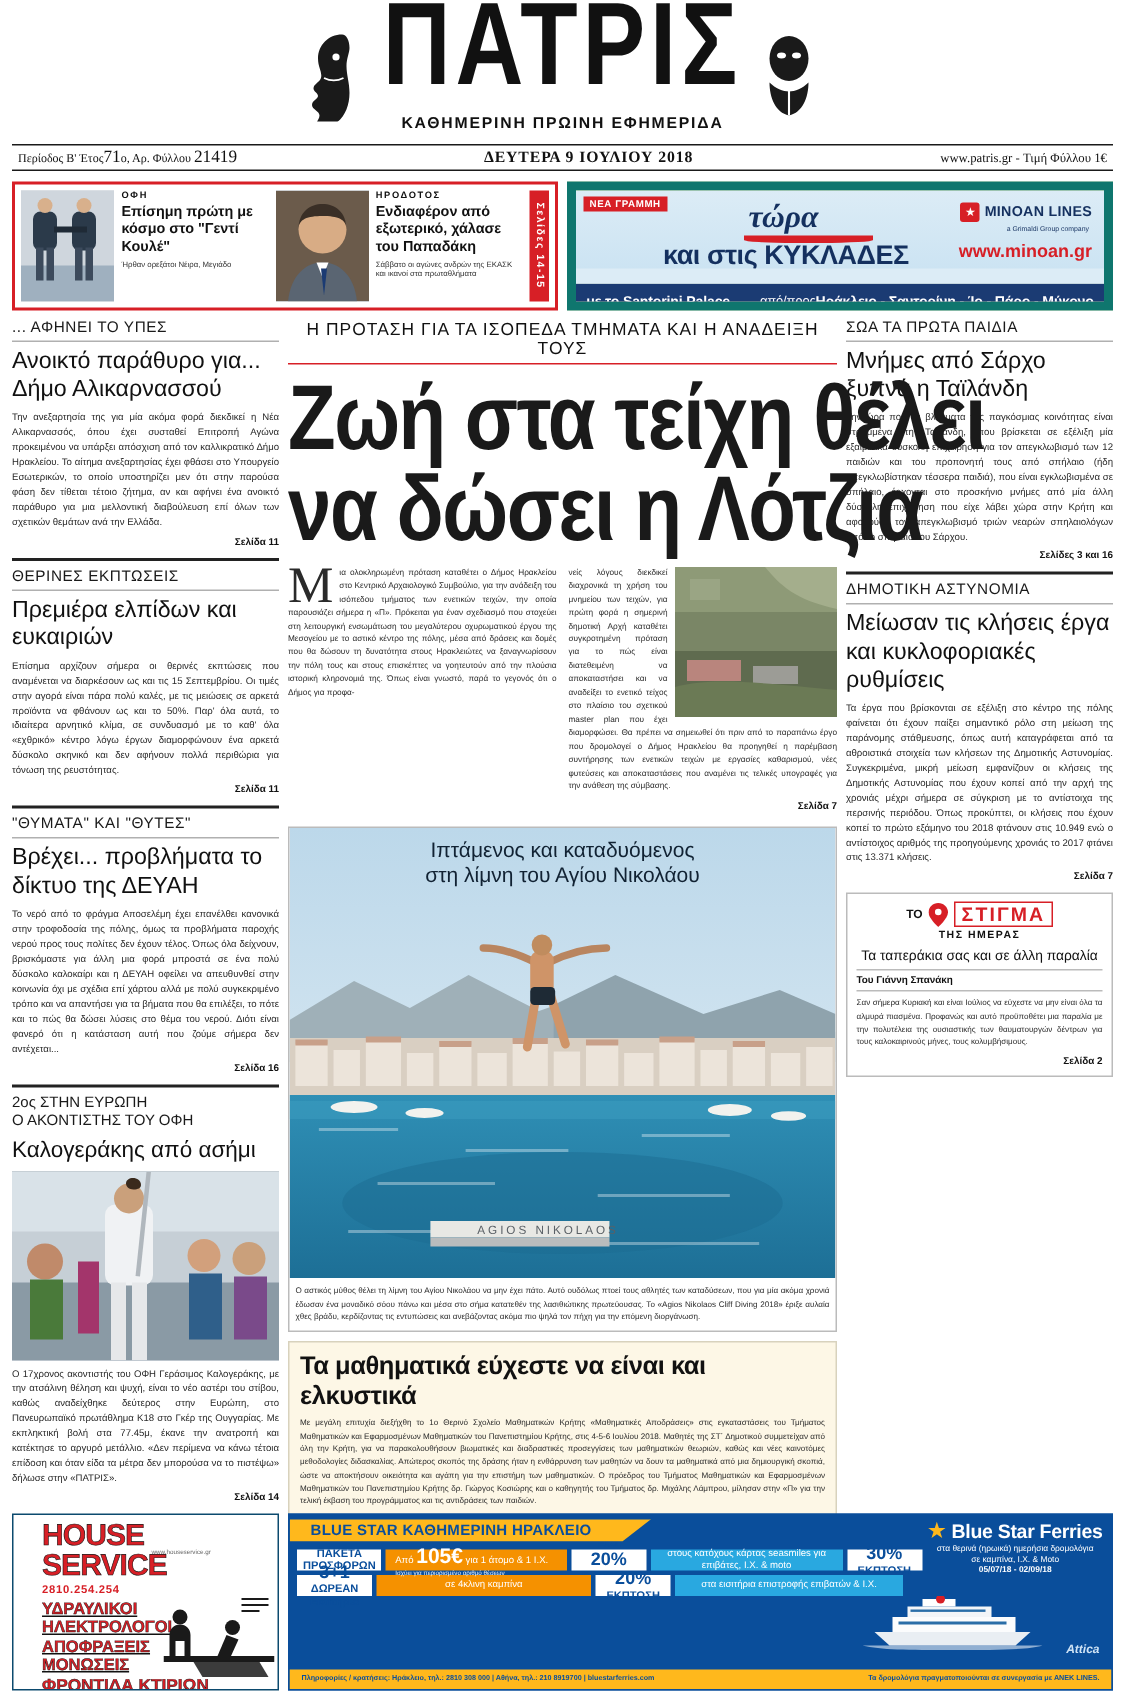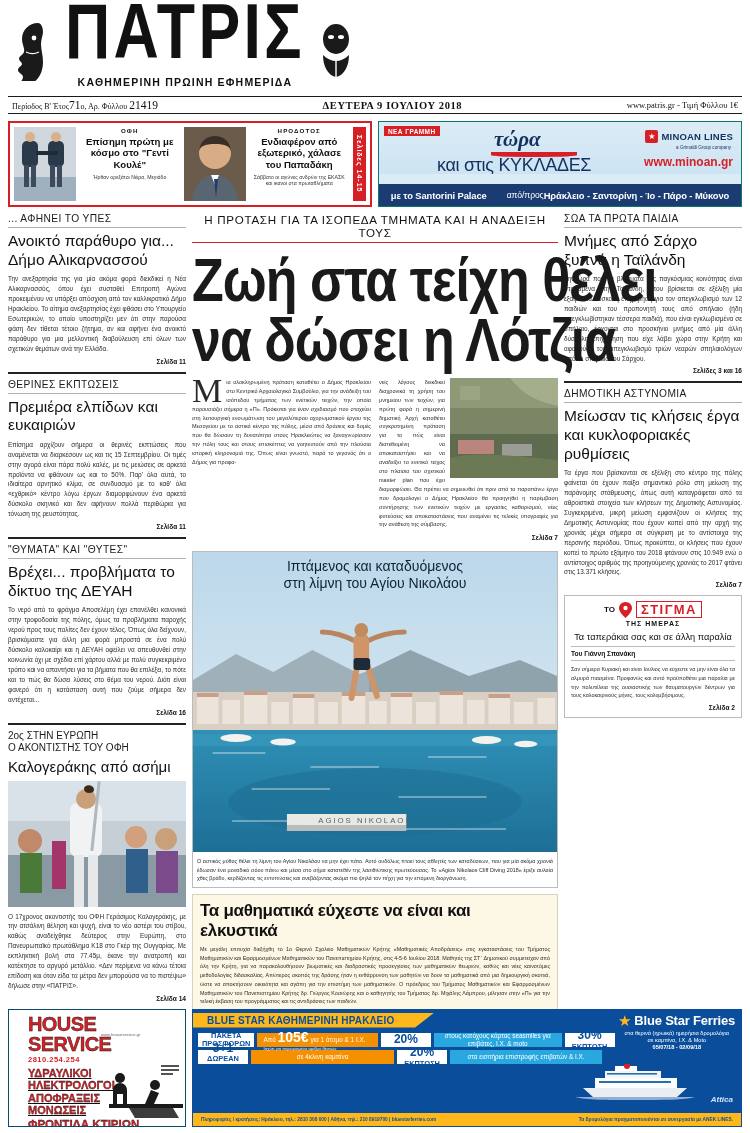--- a/index.html
+++ b/index.html
@@ -6,21 +6,21 @@
   body {
     width: 750px; height: 1133px;
     background: #ffffff;
     font-family: "Liberation Sans", sans-serif;
     color: #111;
     overflow: hidden;
   }
   .page { width: 750px; height: 1133px; position: relative; padding: 0 8px; }
 
   
-  .masthead { height: 92px; display: flex; align-items: center; gap: 14px; padding-top: 8px; }
+  .masthead { height: 92px; display: flex; align-items: center; justify-content: center; gap: 14px; padding-top: 8px; }
   .face { width: 52px; height: 62px; position: relative; }
   .face svg { display: block; }
   .logo-block { text-align: center; }
   .logo-word {
     font-family: "Liberation Sans", sans-serif;
     font-weight: 700; font-size: 58px; letter-spacing: 3px;
     line-height: 0.95; color: #111;
     transform: scaleY(1.35) scaleX(1.08);
     transform-origin: center bottom;
     margin-bottom: 9px;
@@ -35,35 +35,35 @@
   .rule-row .mid { font-weight: 700; font-size: 10.5px; letter-spacing: 0.6px; font-family: "Liberation Serif", serif; }
   .rule-row .left { font-family: "Liberation Serif", serif; }
   .rule-row .left .num { font-size: 11.5px; }
   .rule-row .right { font-family: "Liberation Serif", serif; font-size: 8.5px; }
 
   
   .promo-strip { display: flex; gap: 6px; margin-top: 7px; height: 86px; }
   .promo-left { width: 364px; border: 2px solid #d71f26; background: #fff; display: flex; padding: 4px; gap: 5px; position: relative; }
   .teaser { display: flex; gap: 5px; width: 167px; }
   .teaser-img { width: 62px; height: 74px; flex: 0 0 62px; background: #b9c2cc; position: relative; overflow: hidden; }
-  .teaser-txt { flex: 1; min-width: 0; text-align: center; }
+  .teaser-txt { flex: 1; min-width: 0; }
   .kicker { font-size: 6.2px; font-weight: 700; letter-spacing: 1.1px; color: #111; margin-bottom: 2px; }
   .teaser-head { font-size: 9.6px; font-weight: 700; line-height: 1.18; color: #111; }
   .teaser-sub { font-size: 5.2px; line-height: 1.25; color: #333; margin-top: 4px; }
   .side-tab {
     width: 13px; background: #d71f26; color: #fff; writing-mode: vertical-rl;
     text-orientation: mixed; font-size: 7px; font-weight: 700; letter-spacing: 1px;
     display: flex; align-items: center; justify-content: center; margin-left: auto;
   }
-  .promo-right { flex: 1; border: 1px solid #0f766e; background: #fef9c3; position: relative; overflow: hidden; }
+  .promo-right { flex: 1; border: 6px solid #0f766e; background: #fef9c3; position: relative; overflow: hidden; }
   .minoan-top { height: 62px; background: linear-gradient(#dcecf6, #c9e2f2); position: relative; }
   .neagrammi { position: absolute; left: 5px; top: 4px; background: #d71f26; color: #fff; font-size: 6.5px; font-weight: 700; padding: 1.5px 4px; letter-spacing: .4px; }
   .tora { position: absolute; left: 115px; top: 5px; font-style: italic; font-size: 21px; font-weight: 700; color: #14305f; font-family: "Liberation Serif", serif; }
   .tora-underline { position: absolute; left: 112px; top: 30px; width: 86px; height: 5px; background: #d71f26; border-radius: 0 0 40% 40%; }
-  .kyklades { position: absolute; left: 58px; top: 33px; font-size: 18px; font-weight: 400; color: #14305f; letter-spacing: -0.3px; }
+  .kyklades { position: absolute; left: 58px; top: 33px; font-size: 18px; font-weight: 700; color: #14305f; letter-spacing: -0.3px; }
   .minoan-logo { position: absolute; right: 8px; top: 8px; display: flex; align-items: center; gap: 3px; }
   .minoan-badge { width: 13px; height: 13px; background: #d71f26; border-radius: 2px; display:flex;align-items:center;justify-content:center;color:#fff;font-size:8px; }
   .minoan-name { font-size: 9.5px; font-weight: 700; color: #14305f; letter-spacing: .2px; }
   .grimaldi { position: absolute; right: 10px; top: 23px; font-size: 4.6px; color: #14305f; }
   .minoan-url { position: absolute; right: 8px; top: 33px; font-size: 12px; font-weight: 700; color: #d71f26; }
   .minoan-waves { position:absolute; left:0; right:0; bottom:0; height:10px; background:#dcecf6; }
   .minoan-bottom { height: 22px; background: #1b3b73; color: #fff; font-size: 9.4px; font-weight: 700; display: flex; align-items: center; justify-content: center; letter-spacing: -0.1px; }
   .minoan-bottom em { font-style: normal; font-weight: 400; font-size: 8.6px; margin-left: 20px; }
 
   

